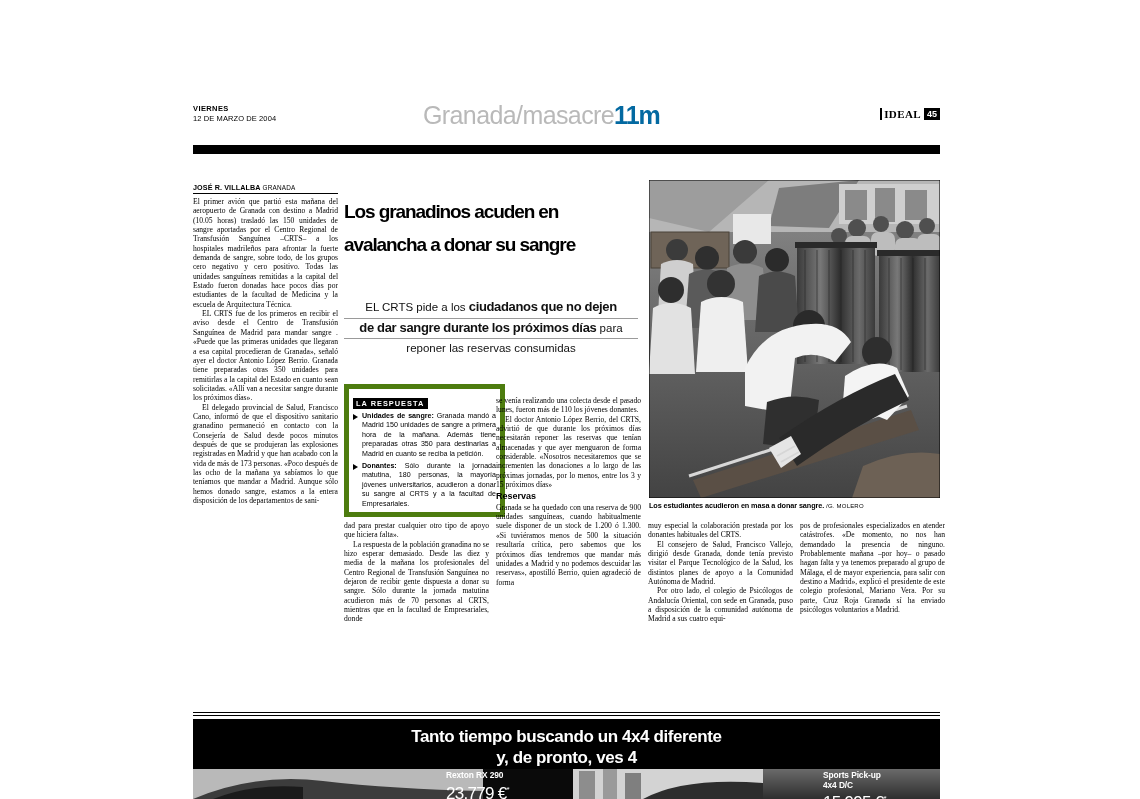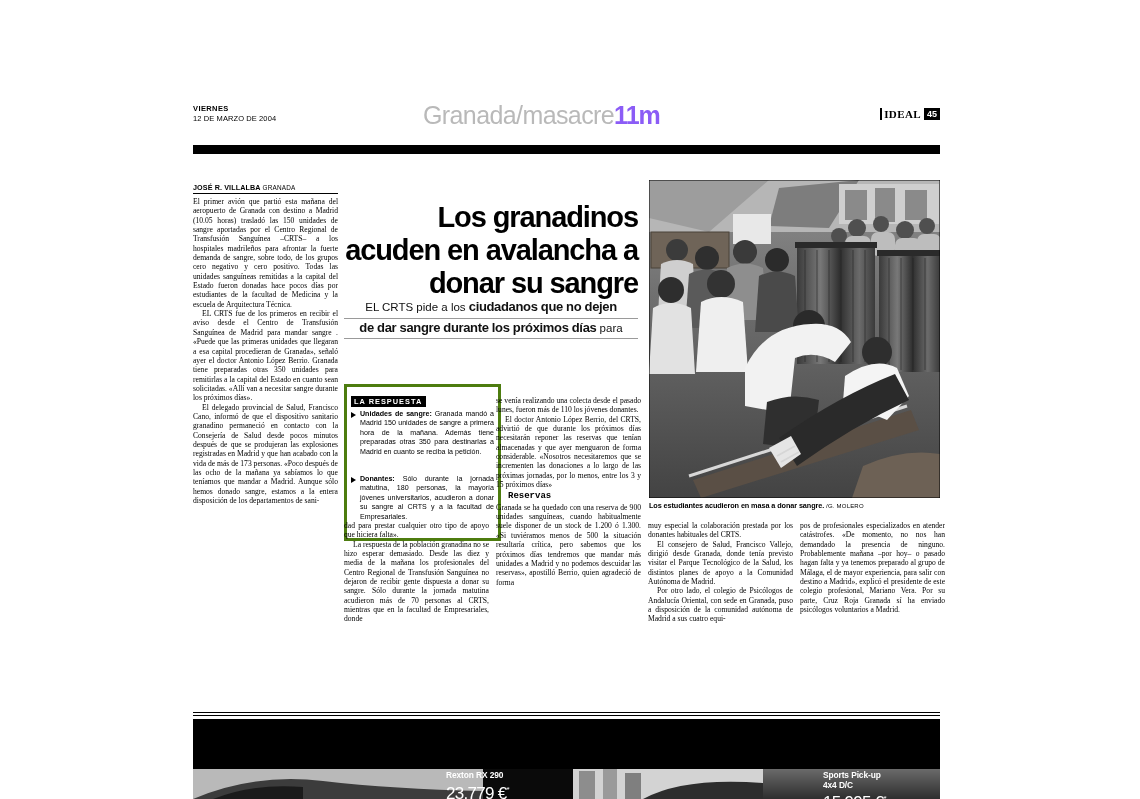--- a/index.html
+++ b/index.html
@@ -6,21 +6,21 @@
   body{width:1140px;height:799px;font-family:"Liberation Serif",serif;color:#000;overflow:hidden;}
   .page{position:relative;width:932px;height:799px;background:#fff;}
 
   
   .hdr{position:absolute;left:193px;top:104px;width:747px;height:42px;}
   .hdr-date{position:absolute;left:0;top:0;font-family:"Liberation Sans",sans-serif;line-height:1.25;}
   .hdr-day{font-size:7.5px;font-weight:bold;letter-spacing:.4px;}
   .hdr-full{font-size:7.5px;letter-spacing:.1px;margin-top:1px;text-align:right;}
   .hdr-sec{position:absolute;left:230px;top:-3px;font-family:"Liberation Sans",sans-serif;
            font-size:25px;font-weight:normal;color:#b9b9b9;letter-spacing:-.6px;white-space:nowrap;}
-  .hdr-sec b{color:#8b5cf6;font-weight:bold;letter-spacing:-1px;}
+  .hdr-sec b{color:#0369a1;font-weight:bold;letter-spacing:-1px;}
   .hdr-logo{position:absolute;right:0;top:3px;display:flex;align-items:center;height:13px;}
   .hdr-bar{width:2px;height:12px;background:#000;margin-right:2px;}
   .hdr-ideal{font-family:"Liberation Serif",serif;font-weight:bold;font-size:11px;letter-spacing:.4px;}
   .hdr-pg{margin-left:3px;background:#000;color:#fff;font-family:"Liberation Sans",sans-serif;
           font-weight:bold;font-size:9px;padding:1px 3px 1px 3px;line-height:10px;}
 
   .rule-thick{position:absolute;left:193px;top:145px;width:747px;height:9px;background:#000;}
 
   
   .byline{position:absolute;left:193px;top:183px;width:145px;
@@ -32,39 +32,39 @@
   .col{position:absolute;width:145px;font-size:7.6px;line-height:9.35px;text-align:justify;
        font-family:"Liberation Serif",serif;hyphens:auto;}
   .col p{margin:0;text-indent:9px;}
   .col p.first{text-indent:0;}
 
   #c1{left:193px;top:197px;}
   #c2a{left:344px;top:521px;}
   #c3a{left:496px;top:396px;}
   #c4{left:648px;top:521px;}
   #c5{left:800px;top:521px;}
-  .subhead{font-family:Liberation Mono, monospace;font-weight:bold;font-size:9px;margin:3px 0 1px 12px;}
-
-  
-  .headline{position:absolute;left:344px;top:182px;width:294px;text-align:right;
-            font-family:"Liberation Sans",sans-serif;font-weight:bold;font-size:29px;
+  .subhead{font-family:Liberation Sans, sans-serif;font-weight:bold;font-size:9px;margin:3px 0 1px 0;}
+
+  
+  .headline{position:absolute;left:344px;top:182px;width:294px;text-align:left;
+            font-family:"Liberation Sans",sans-serif;font-weight:bold;font-size:19px;
             line-height:33px;letter-spacing:-1.1px;color:#000;}
   .stand{position:absolute;left:344px;top:298px;width:294px;text-align:center;
          font-size:11.5px;line-height:18.5px;color:#111;}
   .stand b{font-family:"Liberation Sans",sans-serif;font-weight:bold;font-size:13px;letter-spacing:-.35px;}
   .stand span.sr{font-family:Liberation Sans, sans-serif;}
   .stand .l1{border-bottom:1px solid #9a9a9a;padding-bottom:1px;}
   .stand .l2{border-bottom:1px solid #9a9a9a;padding-bottom:1px;}
 
   
-  .box{position:absolute;left:344px;top:384px;width:143px;border:3px solid #4d7c0f;padding:3px 4px 16px 4px;}
+  .box{position:absolute;left:344px;top:384px;width:143px;border:5px solid #4d7c0f;padding:3px 4px 3px 4px;}
   .box-tag{display:inline-block;background:#000;color:#fff;font-family:"Liberation Sans",sans-serif;
            font-weight:bold;font-size:7.4px;letter-spacing:1px;padding:1px 4px 1px 3px;margin-bottom:3px;}
   .box-item{position:relative;padding-left:9px;font-family:"Liberation Sans",sans-serif;
-            font-size:7.1px;line-height:9.4px;text-align:justify;margin-bottom:18px;}
+            font-size:7.1px;line-height:9.4px;text-align:justify;margin-bottom:3px;}
   .box-item:last-child{margin-bottom:0;}
   .box-item .tri{position:absolute;left:0;top:2.4px;width:0;height:0;
                  border-left:5px solid #000;border-top:3px solid transparent;border-bottom:3px solid transparent;}
   .box-item b{font-weight:bold;}
 
   
   .photo{position:absolute;left:649px;top:180px;width:291px;height:318px;overflow:hidden;background:#5d5d5d;}
   .cap{position:absolute;left:649px;top:501px;width:291px;
        font-family:"Liberation Sans",sans-serif;font-size:7.3px;font-weight:bold;letter-spacing:-.1px;}
   .cap .credit{font-weight:normal;font-size:6px;letter-spacing:.2px;}
@@ -122,20 +122,21 @@
     <p class="first">El primer avión que partió esta mañana del aeropuerto de Granada con destino a Madrid (10.05 horas) trasladó las 150 unidades de sangre aportadas por el Centro Regional de Transfusión Sanguínea –CRTS– a los hospitales madrileños para afrontar la fuerte demanda de sangre, sobre todo, de los grupos cero negativo y cero positivo. Todas las unidades sanguíneas remitidas a la capital del Estado fueron donadas hace pocos días por estudiantes de la facultad de Medicina y la escuela de Arquitectura Técnica.</p>
     <p>EL CRTS fue de los primeros en recibir el aviso desde el Centro de Transfusión Sanguínea de Madrid para mandar sangre . «Puede que las primeras unidades que llegaran a esa capital procedieran de Granada», señaló ayer el doctor Antonio López Berrio. Granada tiene preparadas otras 350 unidades para remitirlas a la capital del Estado en cuanto sean solicitadas. «Allí van a necesitar sangre durante los próximos días».</p>
     <p>El delegado provincial de Salud, Francisco Cano, informó de que el dispositivo sanitario granadino permaneció en contacto con la Consejería de Salud desde pocos minutos después de que se produjeran las explosiones registradas en Madrid y que han acabado con la vida de más de 173 personas. «Poco después de las ocho de la mañana ya sabíamos lo que teníamos que mandar a Madrid. Aunque sólo hemos donado sangre, estamos a la entera disposición de los departamentos de sani-</p>
   </div>
 
   <h1 class="headline">Los granadinos acuden en avalancha a donar su sangre</h1>
 
   <div class="stand">
     <div class="l1"><span class="sr">EL CRTS </span><span class="sr">pide a los </span><b>ciudadanos que no dejen</b></div>
     <div class="l2"><b>de dar sangre durante los próximos días</b><span class="sr"> para</span></div>
+    <div><span class="sr">reponer las reservas consumidas</span></div>
   </div>
 
   <div class="box">
     <div class="box-tag">LA RESPUESTA</div>
     <div class="box-item">
       <span class="tri"></span>
       <b>Unidades de sangre:</b><span> Granada mandó a Madrid 150 unidades de sangre a primera hora de la mañana. Además tiene preparadas otras 350 para destinarlas a Madrid en cuanto se reciba la petición.</span>
     </div>
     <div class="box-item">
       <span class="tri"></span>
@@ -263,20 +264,24 @@
     <p>Por otro lado, el colegio de Psicólogos de Andalucía Oriental, con sede en Granada, puso a disposición de la comunidad autónoma de Madrid a sus cuatro equi-</p>
   </div>
   <div class="col" id="c5">
     <p class="first">pos de profesionales especializados en atender catástrofes. «De momento, no nos han demandado la presencia de ninguno. Probablemente mañana –por hoy– o pasado hagan falta y ya tenemos preparado al grupo de Málaga, el de mayor experiencia, para salir con destino a Madrid», explicó el presidente de este colegio profesional, Mariano Vera. Por su parte, Cruz Roja Granada sí ha enviado psicólogos voluntarios a Madrid.</p>
   </div>
 
   <div class="rule-a"></div>
   <div class="rule-b"></div>
 
   <div class="ad">
+    <div class="ad-head">
+      <div>Tanto tiempo buscando un 4x4 diferente</div>
+      <div>y, de pronto, ves 4</div>
+    </div>
     <div class="ad-photos">
       <div class="ad-ph p1">
         <svg width="290" height="30" viewBox="0 0 290 30" preserveAspectRatio="none">
           <rect width="290" height="30" fill="#b9b9b9"></rect>
           <path d="M0 30 q60 -26 130 -18 q70 8 160 10 l0 18 z" fill="#3c3c3c"></path>
           <path d="M20 30 q40 -16 90 -12 l0 12 z" fill="#1b1b1b"></path>
         </svg>
       </div>
       <div class="ad-ph p2"></div>
       <div class="ad-ph p3">

